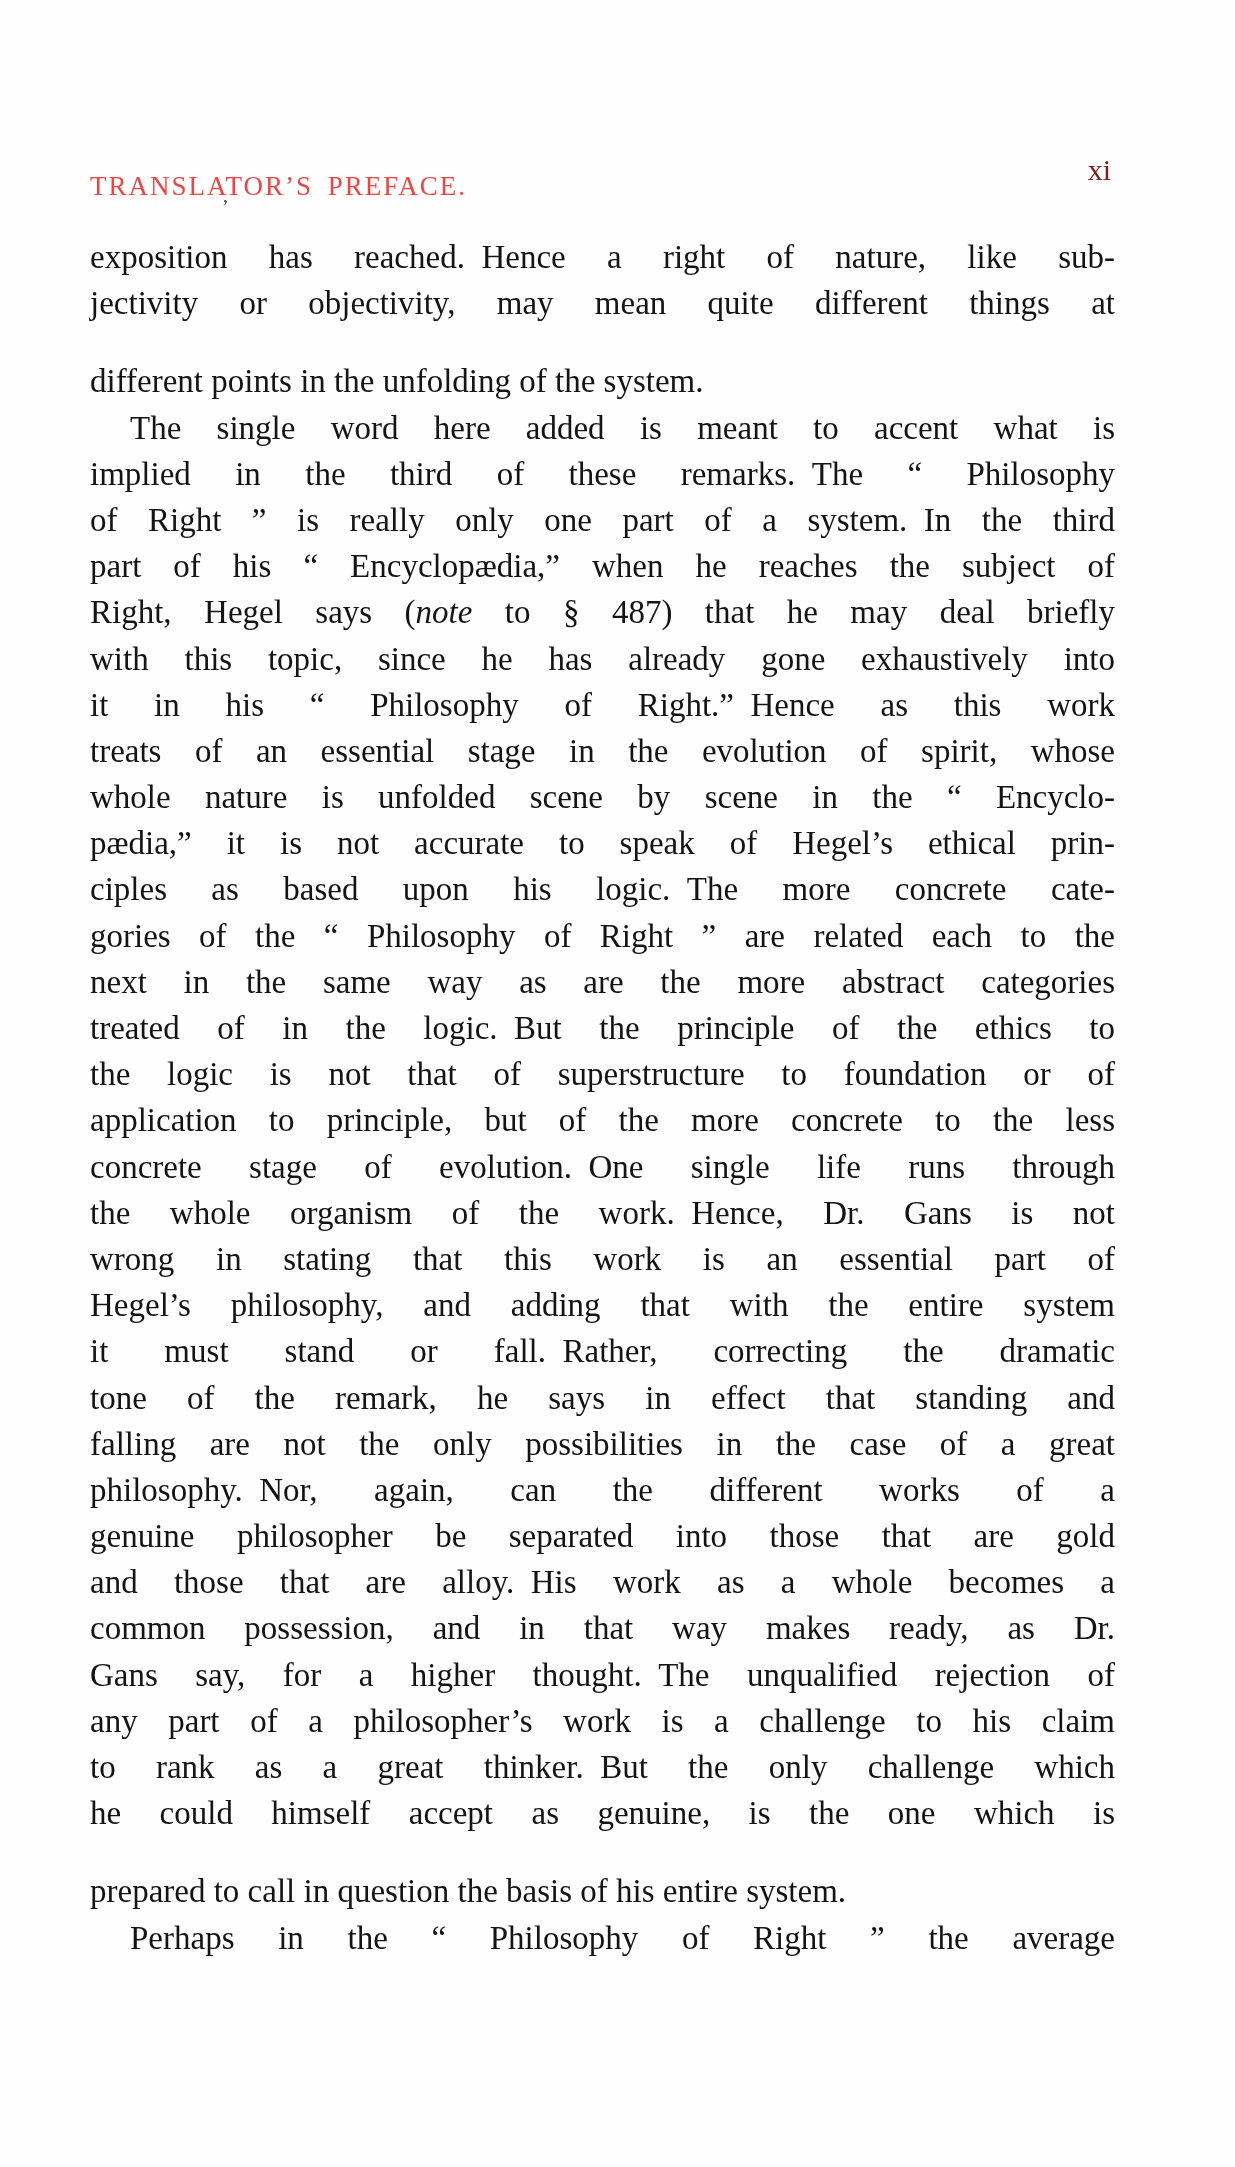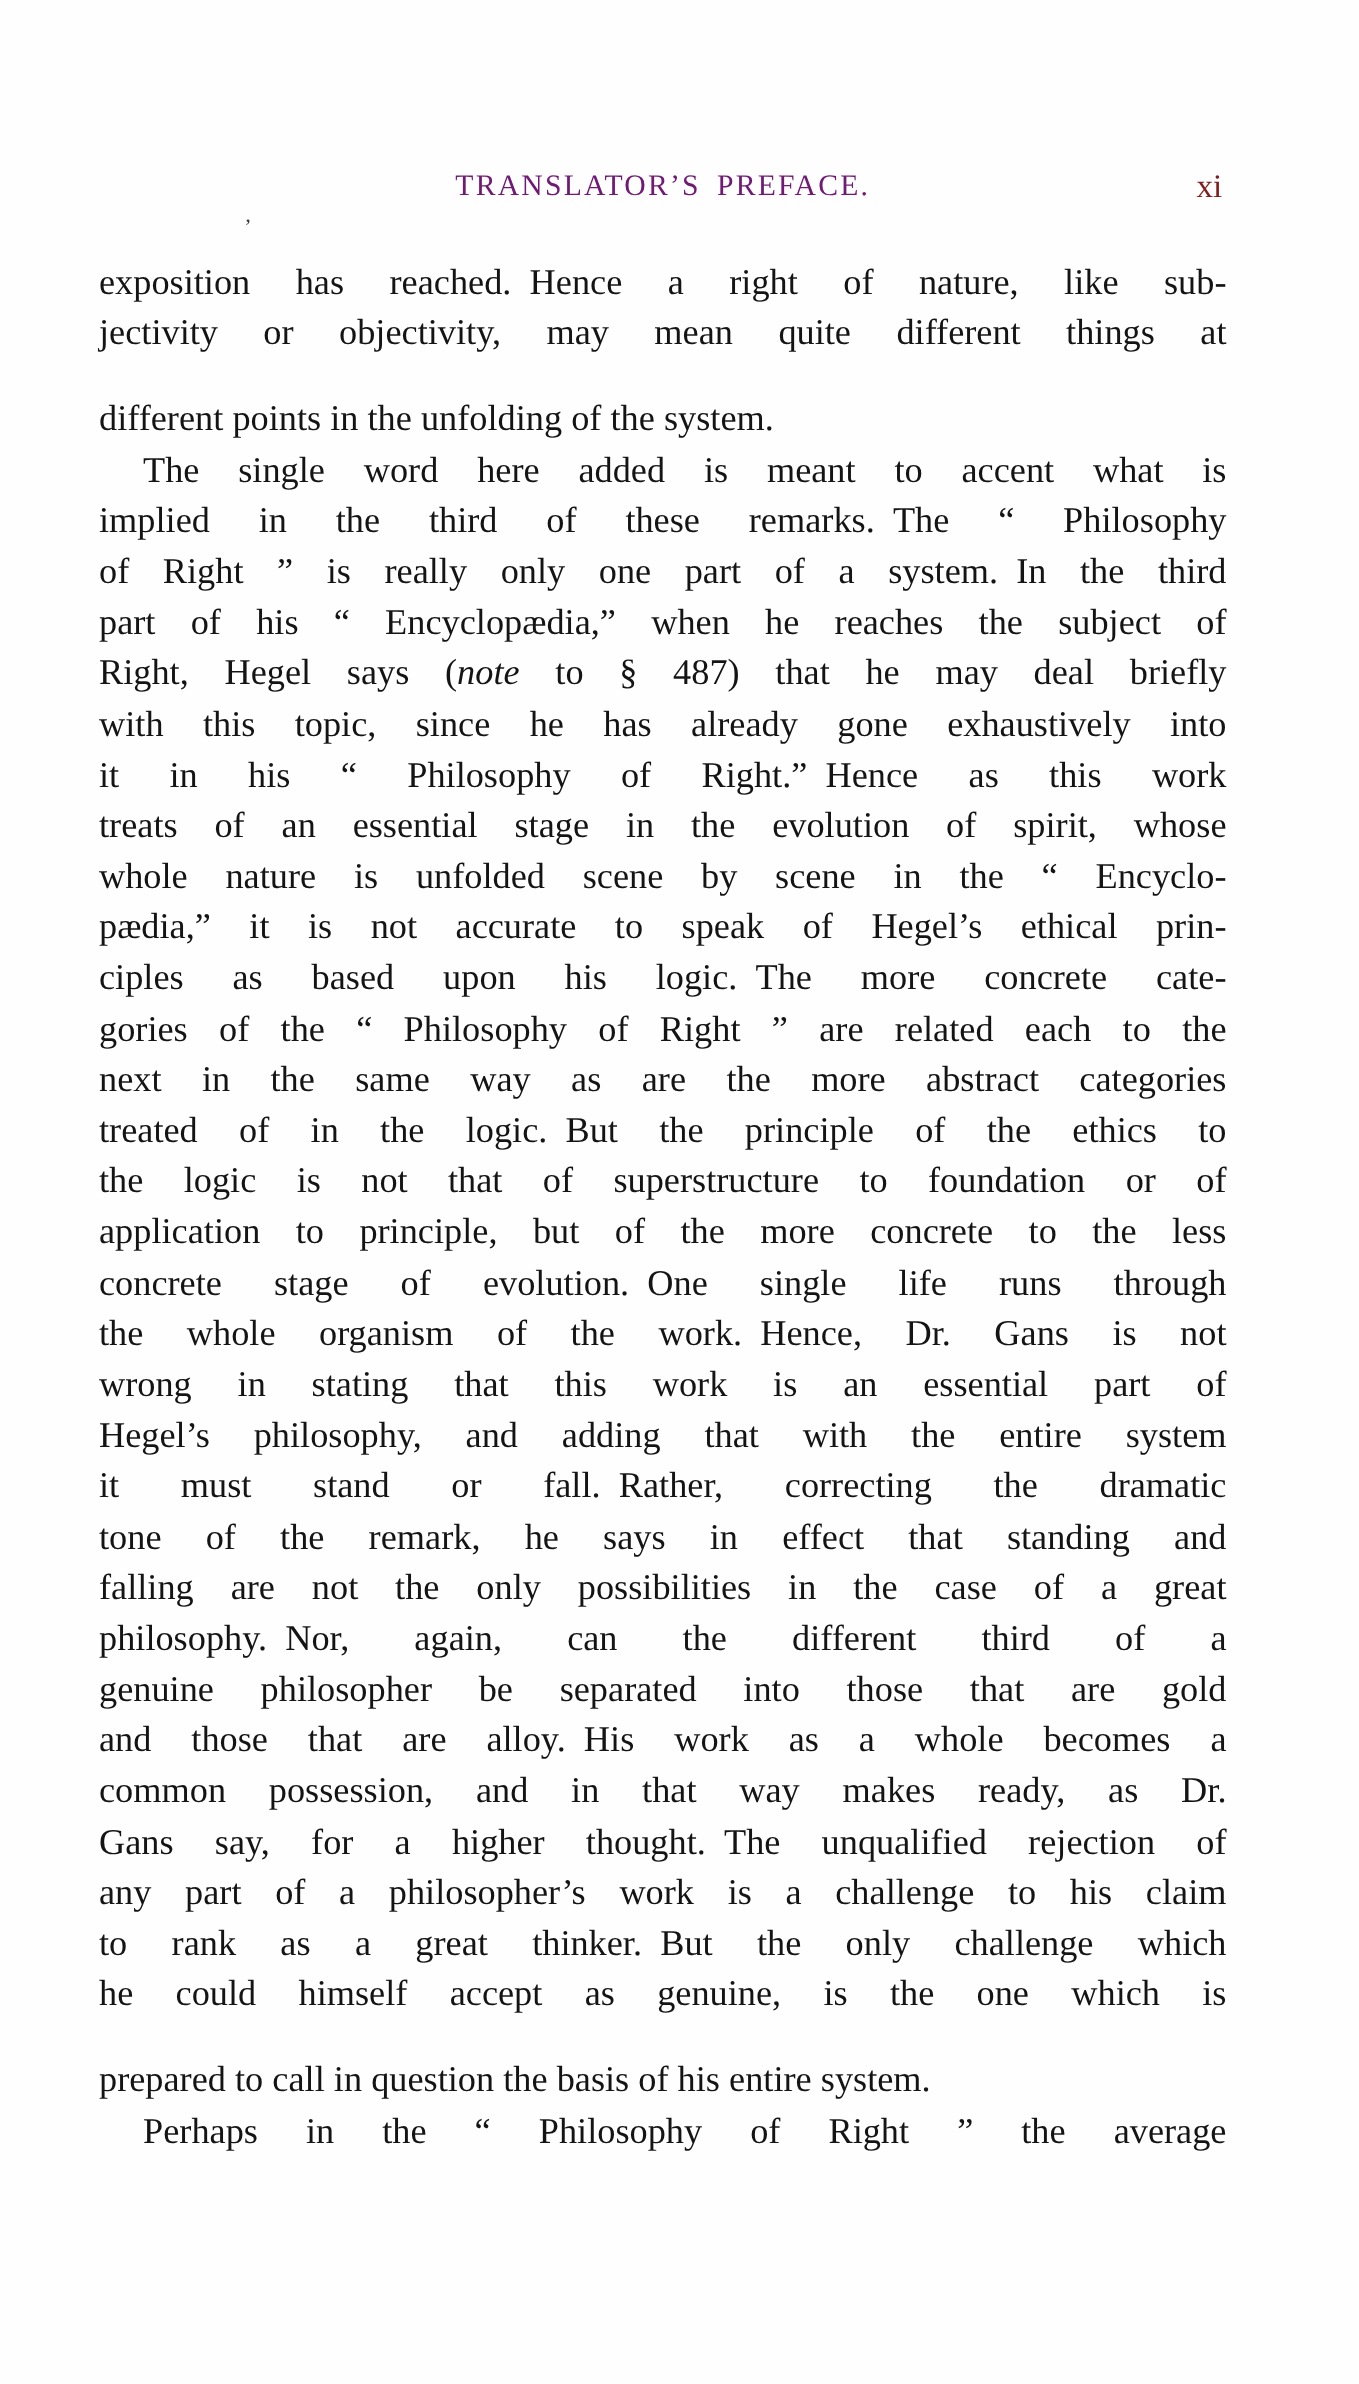--- a/index.html
+++ b/index.html
@@ -18,26 +18,26 @@
   }
   .header {
     position: absolute;
     left: 90px;
     top: 150px;
     width: 1025px;
     height: 40px;
   }
   .running-head {
     display: block;
-    text-align: center;
     font-size: 27px;
     line-height: 36px;
     letter-spacing: 2px;
     word-spacing: 6px;
-    color: #701a75;
+    color: #ef4444;
+    margin-top: 18px;
   }
   .page-number {
     position: absolute;
     right: 4px;
     top: 2px;
     font-size: 30px;
     line-height: 36px;
     color: #7f1d1d;
   }
   .scan-artifact {
@@ -102,21 +102,21 @@
       <div class="line"><span>treated of in the logic. But the principle of the ethics to</span></div>
       <div class="line"><span>the logic is not that of superstructure to foundation or of</span></div>
       <div class="line"><span>application to principle, but of the more concrete to the less</span></div>
       <div class="line"><span>concrete stage of evolution. One single life runs through</span></div>
       <div class="line"><span>the whole organism of the work. Hence, Dr. Gans is not</span></div>
       <div class="line"><span>wrong in stating that this work is an essential part of</span></div>
       <div class="line"><span>Hegel’s philosophy, and adding that with the entire system</span></div>
       <div class="line"><span>it must stand or fall. Rather, correcting the dramatic</span></div>
       <div class="line"><span>tone of the remark, he says in effect that standing and</span></div>
       <div class="line"><span>falling are not the only possibilities in the case of a great</span></div>
-      <div class="line"><span>philosophy. Nor, again, can the different third of a</span></div>
+      <div class="line"><span>philosophy. Nor, again, can the different works of a</span></div>
       <div class="line"><span>genuine philosopher be separated into those that are gold</span></div>
       <div class="line"><span>and those that are alloy. His work as a whole becomes a</span></div>
       <div class="line"><span>common possession, and in that way makes ready, as Dr.</span></div>
       <div class="line"><span>Gans say, for a higher thought. The unqualified rejection of</span></div>
       <div class="line"><span>any part of a philosopher’s work is a challenge to his claim</span></div>
       <div class="line"><span>to rank as a great thinker. But the only challenge which</span></div>
       <div class="line"><span>he could himself accept as genuine, is the one which is</span></div>
       <div class="line end"><span>prepared to call in question the basis of his entire system.</span></div>
       <div class="line ind"><span>Perhaps in the “ Philosophy of Right ” the average</span></div>
     </div>

